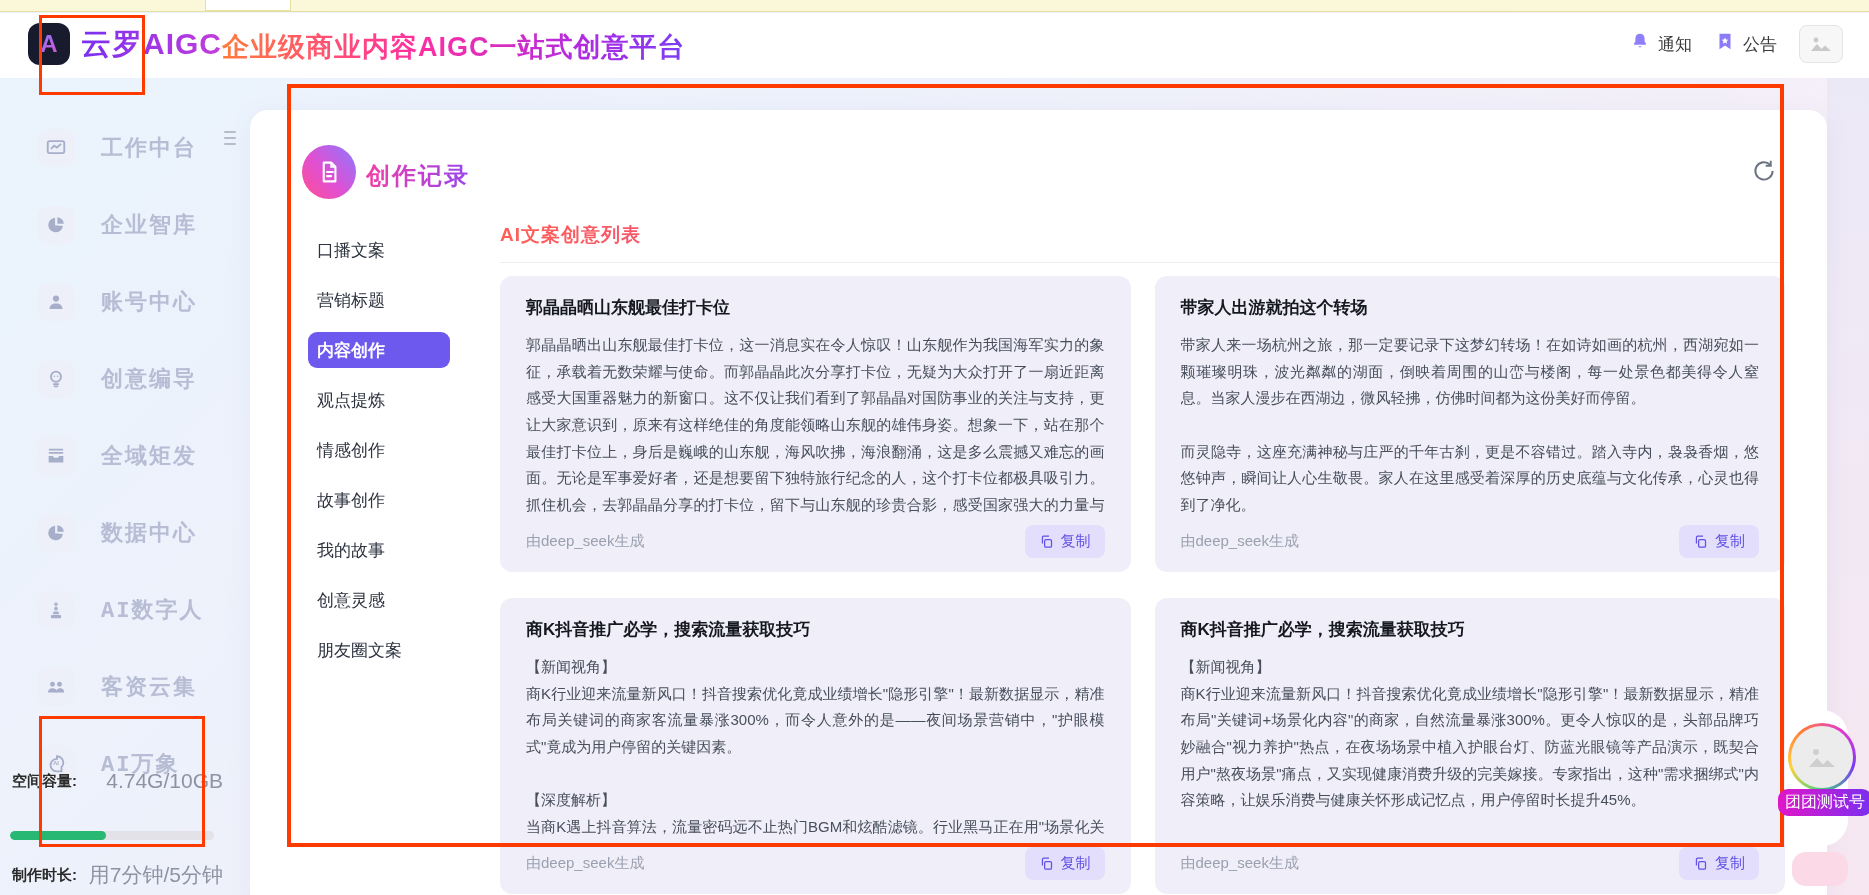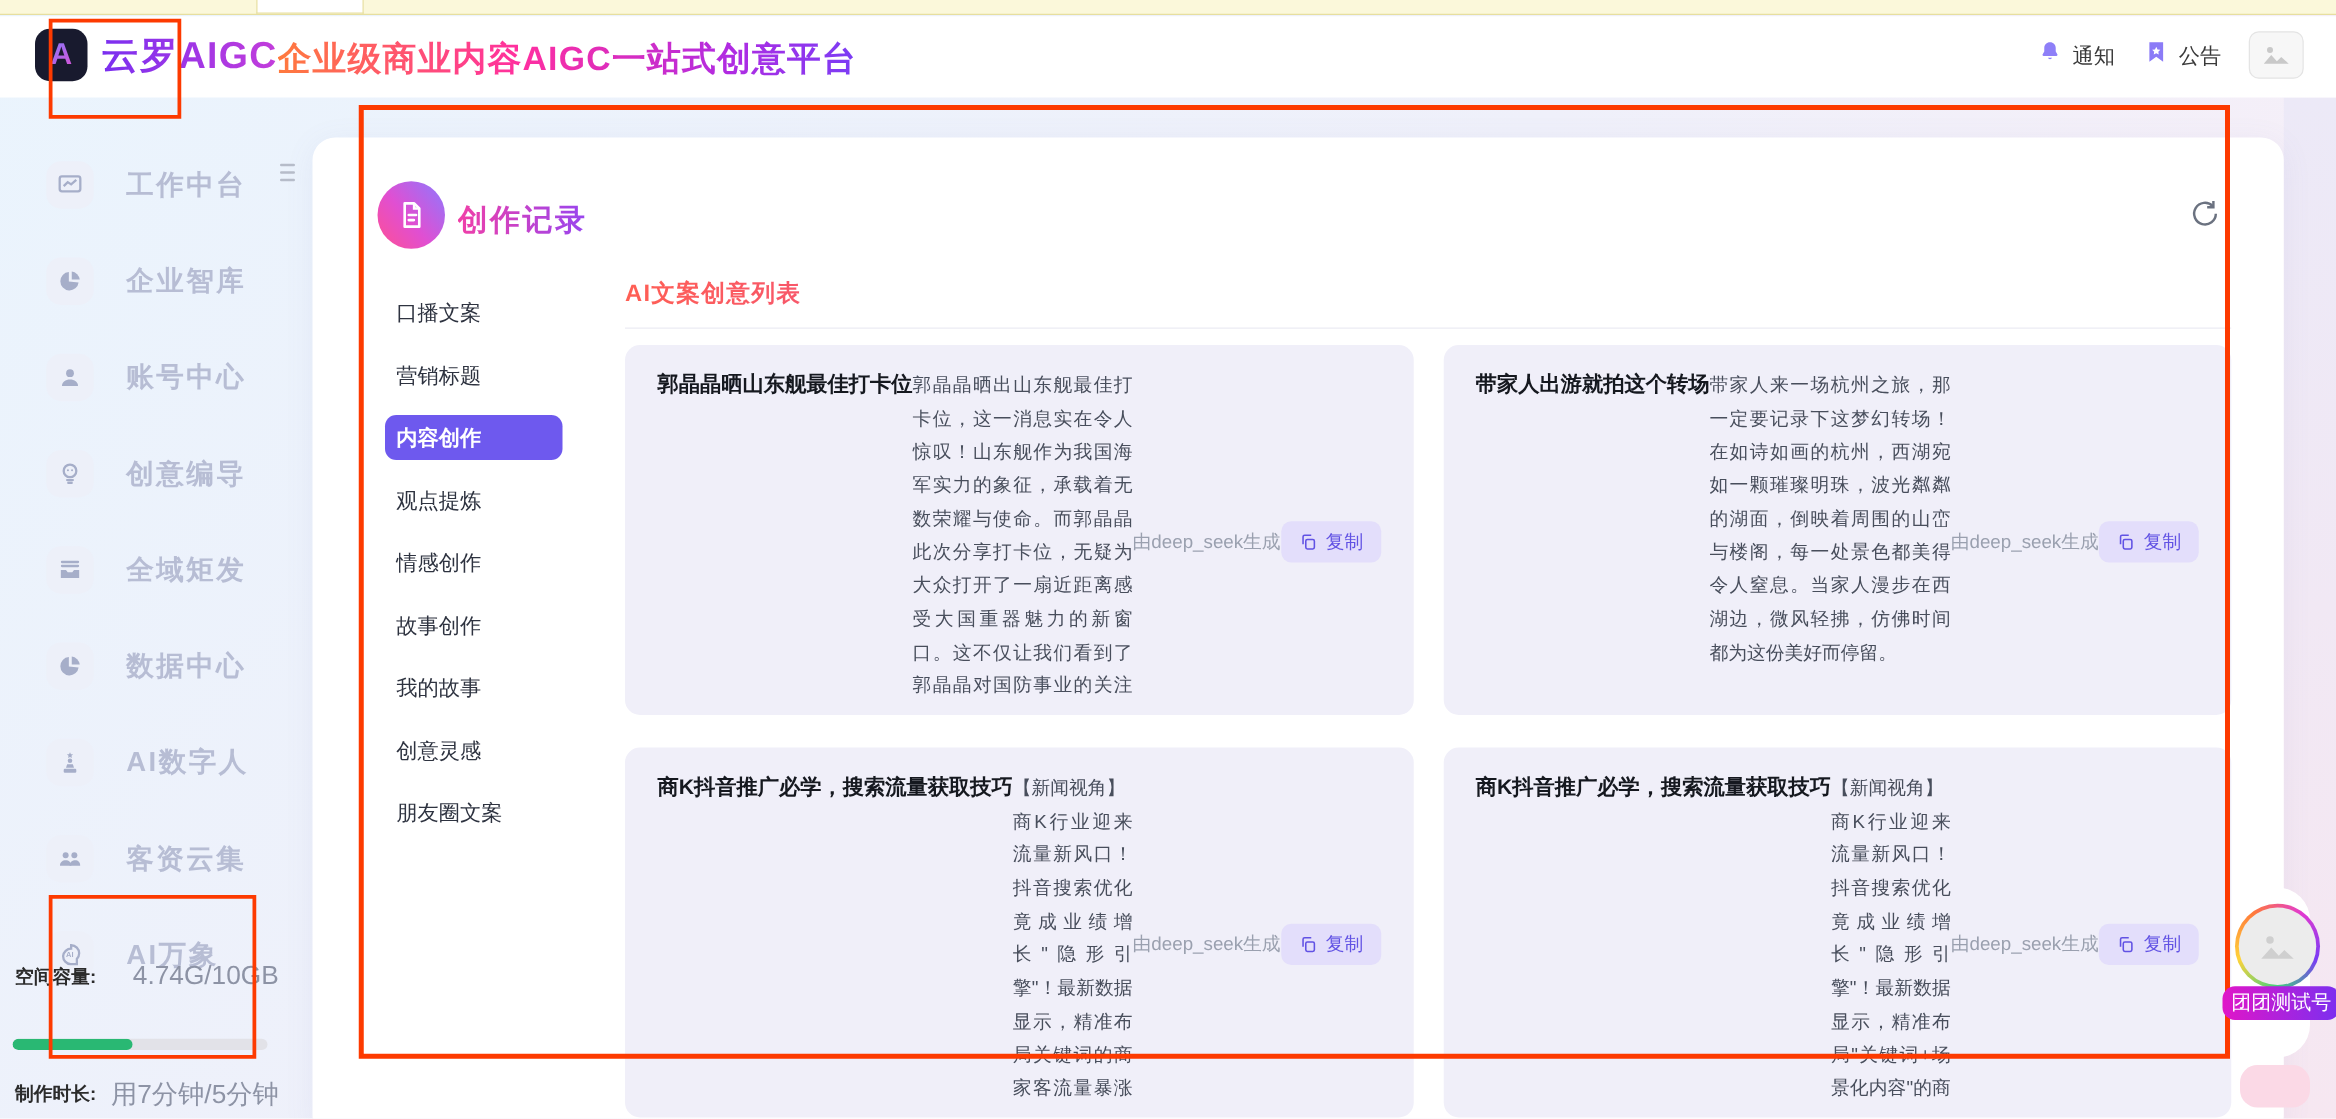--- a/index.html
+++ b/index.html
@@ -33,21 +33,21 @@
   .hdr-item { display:flex; align-items:center; gap:7px; font-size:17px; color:#3a3a3a; cursor:pointer; }
   .avatar-box { width:44px; height:38px; border:1px solid #e4e4e4; border-radius:8px; background:#f7f7f7;
                 display:flex; align-items:center; justify-content:center; }
 
   
   .sidebar { position:absolute; left:0; top:78px; width:245px; padding-top:49px; z-index:3; }
   .side-item { display:flex; align-items:center; gap:26px; padding-left:37px; height:42px;
                margin-bottom:35px; cursor:pointer; }
   .side-icon { width:38px; height:38px; border-radius:12px; background:#edf0f9; flex:0 0 38px;
                display:flex; align-items:center; justify-content:center; }
-  .side-label { font-size:22px; font-weight:bold; color:#b7bdd4; letter-spacing:2px; }
+  .side-label { font-size:22px; font-weight:bold; color:#b7bdd4; letter-spacing:2px;font-family:Liberation Mono, monospace; }
   .collapse-handle { position:absolute; left:222px; top:126px; z-index:4; cursor:pointer; }
 
   .side-footer { position:absolute; left:0; top:0; width:245px; z-index:3; }
   .sf-row { position:absolute; left:12px; right:22px; display:flex; justify-content:space-between;
             align-items:center; }
   .sf-label { font-size:15px; font-weight:bold; color:#2b2b2b; }
   .sf-value { font-size:21px; color:#8d93a5; }
   .progress-track { position:absolute; left:10px; top:831px; width:204px; height:9px; border-radius:5px;
                     background:#e2e2e8; overflow:hidden; }
   .progress-fill { height:100%; border-radius:5px; background:#29b873; }
@@ -70,21 +70,21 @@
   .submenu-item.active { background:#6e59ee; color:#fff; font-weight:bold; }
 
   .content { position:absolute; left:250px; top:112px; width:1285px; }
   .list-title { font-size:19px; font-weight:bold; letter-spacing:1px;
                 background:linear-gradient(90deg,#ff5f54 0%,#e03fae 45%,#8f46ef 100%);
                 -webkit-background-clip:text; background-clip:text; color:transparent;
                 margin-bottom:14px; }
   .divider { height:1px; background:#ececf3; }
   .cards { display:grid; grid-template-columns:1fr 1fr; gap:26px 24px; margin-top:13px; }
   .card { background:#f0eff9; border-radius:12px; padding:20px 26px 14px; height:296px;
-          display:flex; flex-direction:row; }
+          display:flex; flex-direction:column; }
   .card-title { font-size:17px; font-weight:bold; color:#15181f; margin-bottom:13px; }
   .card-body { font-size:15px; line-height:1.78; color:#484e5c; white-space:pre-line;
                text-align:justify; flex:1; overflow:hidden; }
   .card-footer { display:flex; justify-content:space-between; align-items:center; margin-top:12px; }
   .gen-by { font-size:15px; color:#9aa0af; }
   .copy-btn { display:flex; align-items:center; gap:7px; background:#e3defb; color:#6152e4;
               font-size:15px; border-radius:8px; padding:7px 14px; cursor:pointer; }
 
   
   .right-strip { position:absolute; left:1827px; top:78px; width:42px; height:817px;

